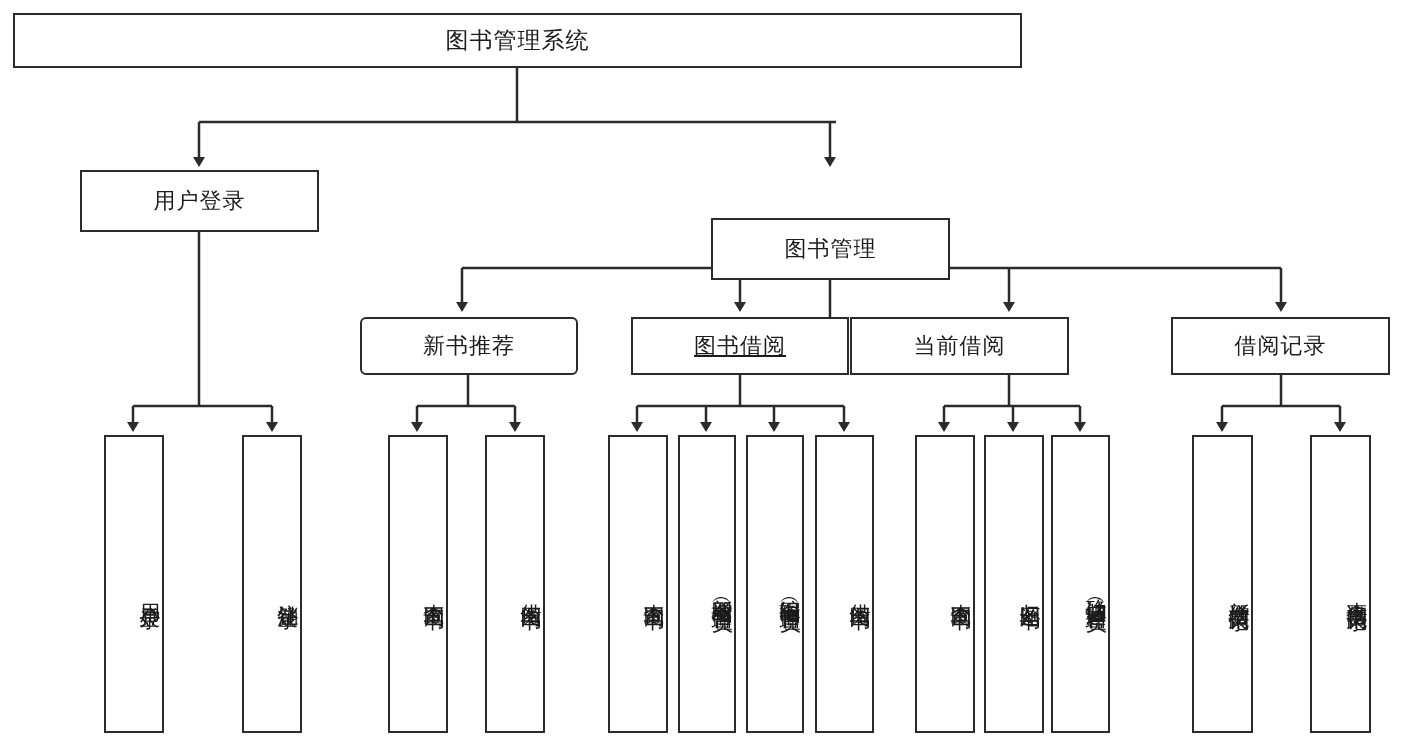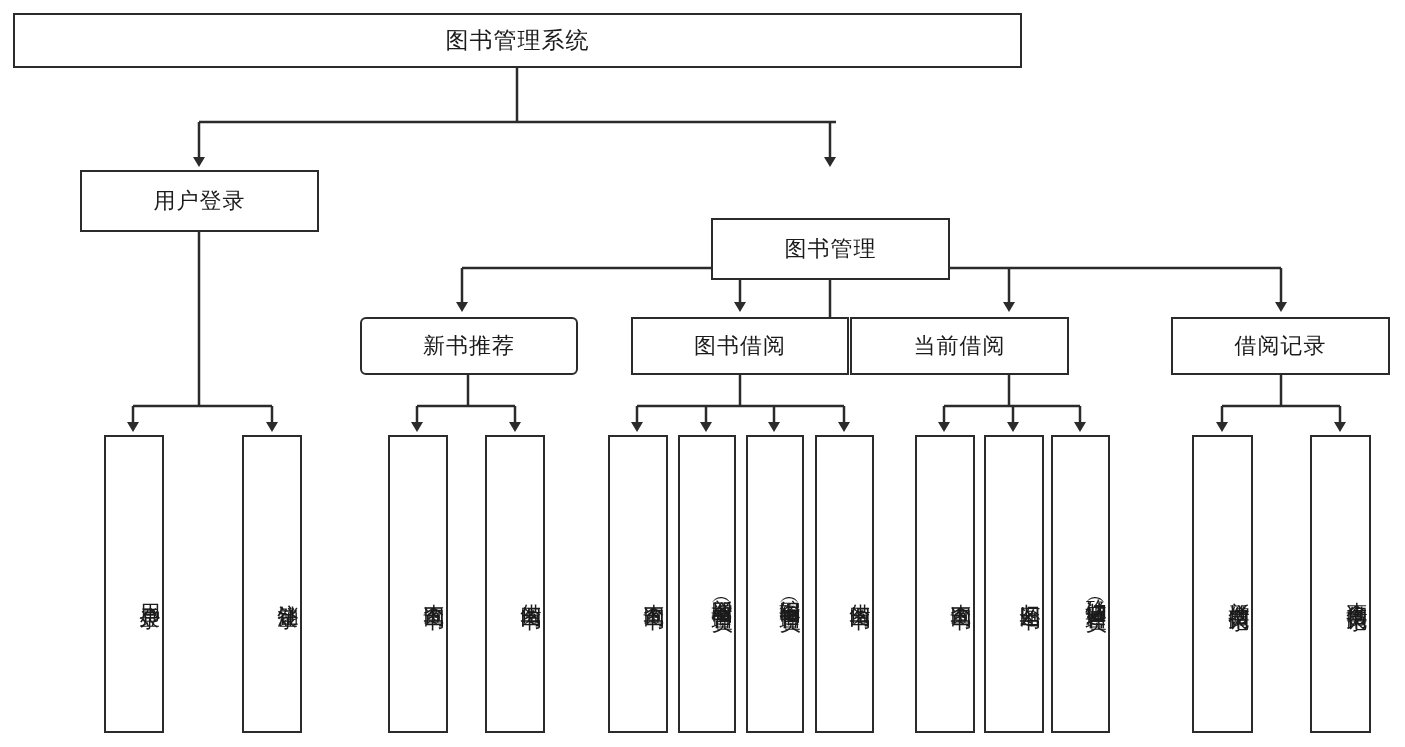--- a/index.html
+++ b/index.html
@@ -129,21 +129,21 @@
   <div class="node horiz" style="left:80px; top:170px; width:239px; height:62px;">
     <span>用户登录</span>
   </div>
   <div class="node horiz" style="left:711px; top:170px; width:239px; height:62px;margin-top:48px;">
     <span>图书管理</span>
   </div>
 
   <div class="node horiz" style="left:360px; top:317px; width:218px; height:58px;border-radius:6px;">
     <span>新书推荐</span>
   </div>
-  <div class="node horiz" style="left:631px; top:317px; width:218px; height:58px;">
+  <div class="node horiz" style="left:631px; top:317px; width:218px; height:58px;text-decoration:underline;">
     <span>图书借阅</span>
   </div>
   <div class="node horiz" style="left:850px; top:317px; width:219px; height:58px;">
     <span>当前借阅</span>
   </div>
   <div class="node horiz" style="left:1171px; top:317px; width:219px; height:58px;">
     <span>借阅记录</span>
   </div>
 
   <div class="node vert" style="left:104px; top:435px; width:60px; height:298px;">

